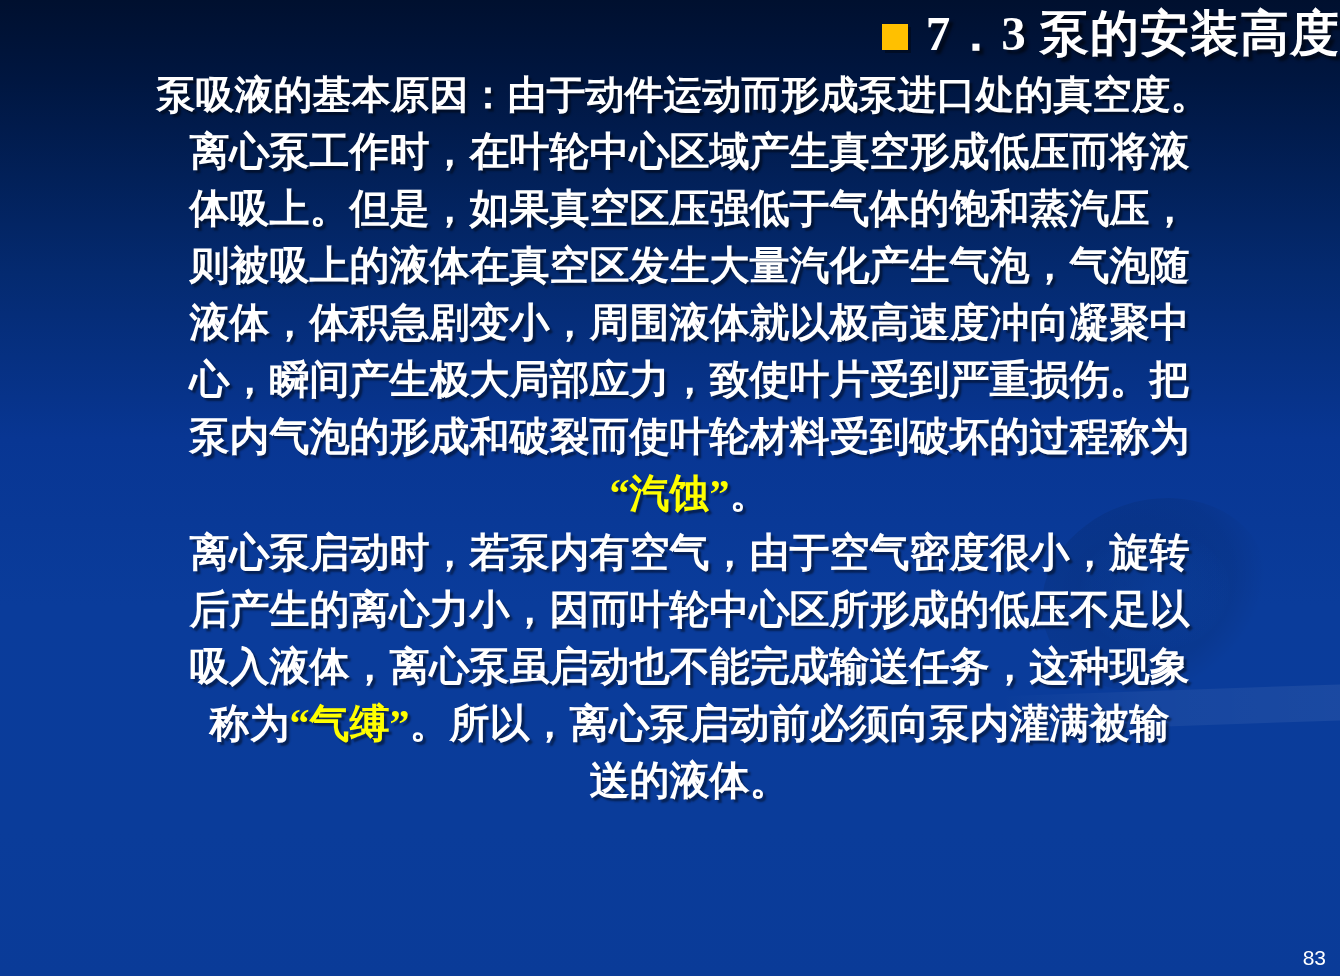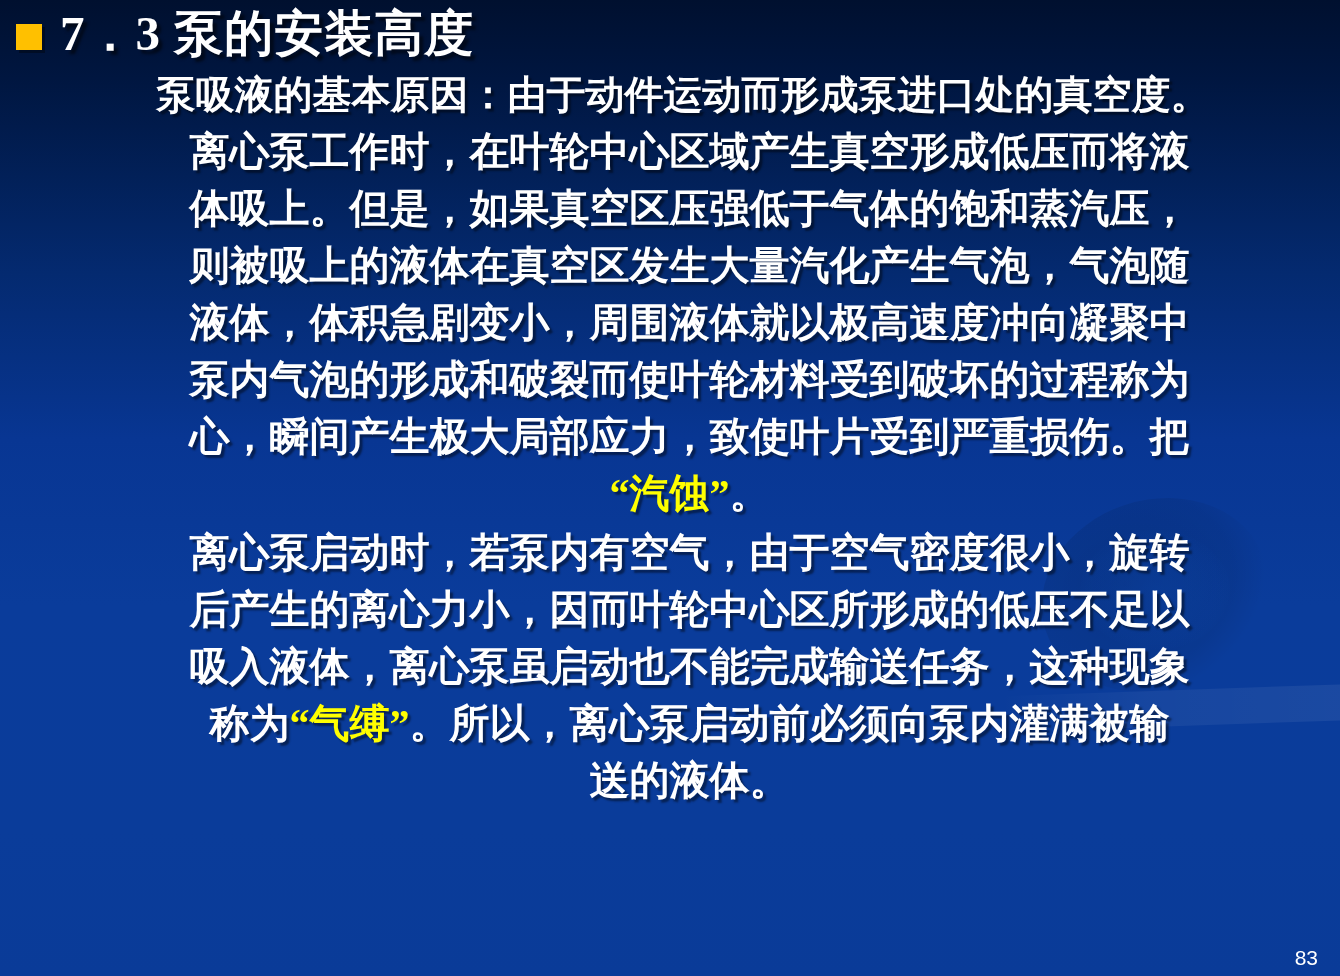--- a/index.html
+++ b/index.html
@@ -51,21 +51,22 @@
   .content {
     position: relative;
     z-index: 2;
     padding: 0;
   }
 
   
   .title-row {
     display: flex;
     align-items: center;
-    margin: 8px 0 0 16px;
+    margin: 8px 0 0 26px;
+    justify-content: flex-end;
   }
   .bullet {
     width: 26px;
     height: 26px;
     background: #ffc000;
     box-shadow: 3px 3px 0 rgba(0,0,0,0.35);
     flex: 0 0 auto;
     margin-right: 18px;
     margin-top: 6px;
   }
@@ -130,21 +131,21 @@
     bottom: 4px;
     height: 4px;
     background: #ffff00;
   }
 
   .tail-para { margin-top: 2px; }
 
   
   .page-num {
     position: absolute;
-    right: 22px;
+    right: 14px;
     bottom: 6px;
     color: #ffffff;
     font-size: 21px;
     font-family: "Liberation Sans", sans-serif;
     z-index: 3;
   }
 </style>
 </head>
 <body>
 
@@ -164,22 +165,22 @@
 
     
     <div class="para lead">泵吸液的基本原因：由于动件运动而形成泵进口处的真空度。</div>
 
     
     <div class="para block">
       <span class="ln">离心泵工作时，在叶轮中心区域产生真空形成低压而将液</span>
       <span class="ln">体吸上。但是，如果真空区压强低于气体的饱和蒸汽压，</span>
       <span class="ln">则被吸上的液体在真空区发生大量汽化产生气泡，气泡随</span>
       <span class="ln">液体，体积急剧变小，周围液体就以极高速度冲向凝聚中</span>
+      <span class="ln">心，瞬间产生极大局部应力，致使叶片受到严重损伤。把</span>
       <span class="ln">泵内气泡的形成和破裂而使叶轮材料受到破坏的过程称为</span>
-      <span class="ln">心，瞬间产生极大局部应力，致使叶片受到严重损伤。把</span>
       <span class="ln"><span class="hl">“汽蚀”</span><span>。</span></span>
     </div>
 
     
 
     
     <div class="para block tail-para">
       <span class="ln">离心泵启动时，若泵内有空气，由于空气密度很小，旋转</span>
       <span class="ln">后产生的离心力小，因而叶轮中心区所形成的低压不足以</span>
       <span class="ln">吸入液体，离心泵虽启动也不能完成输送任务，这种现象</span>

